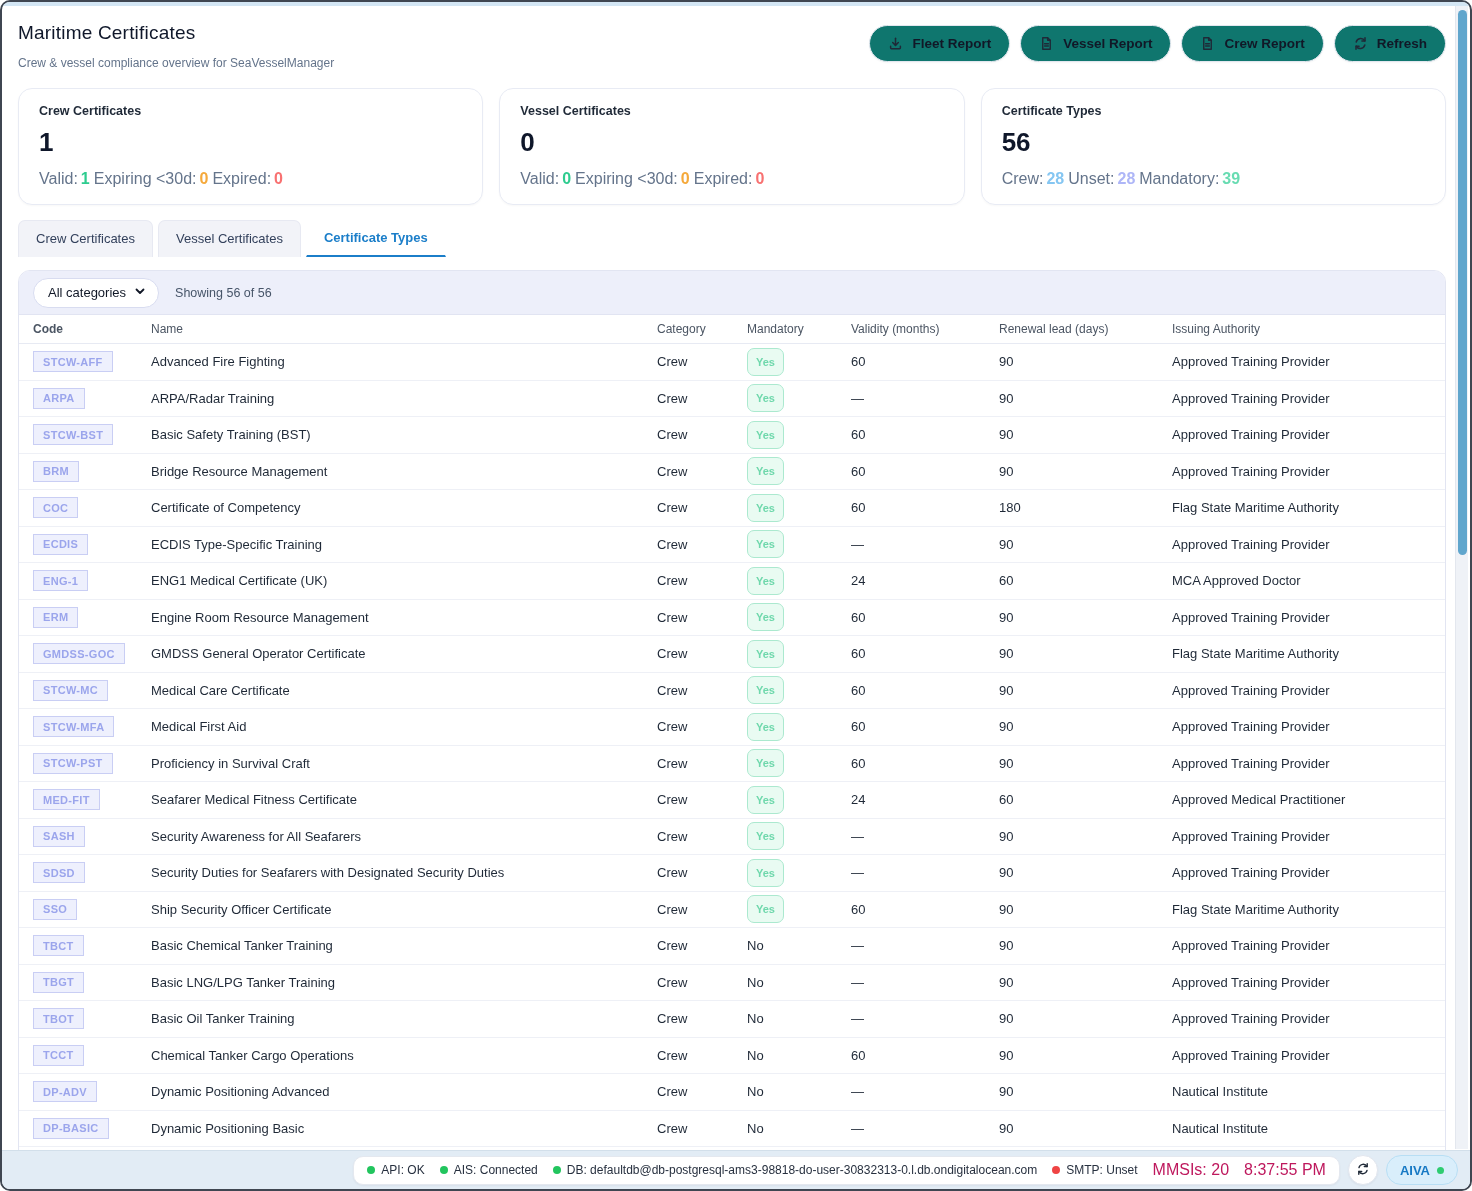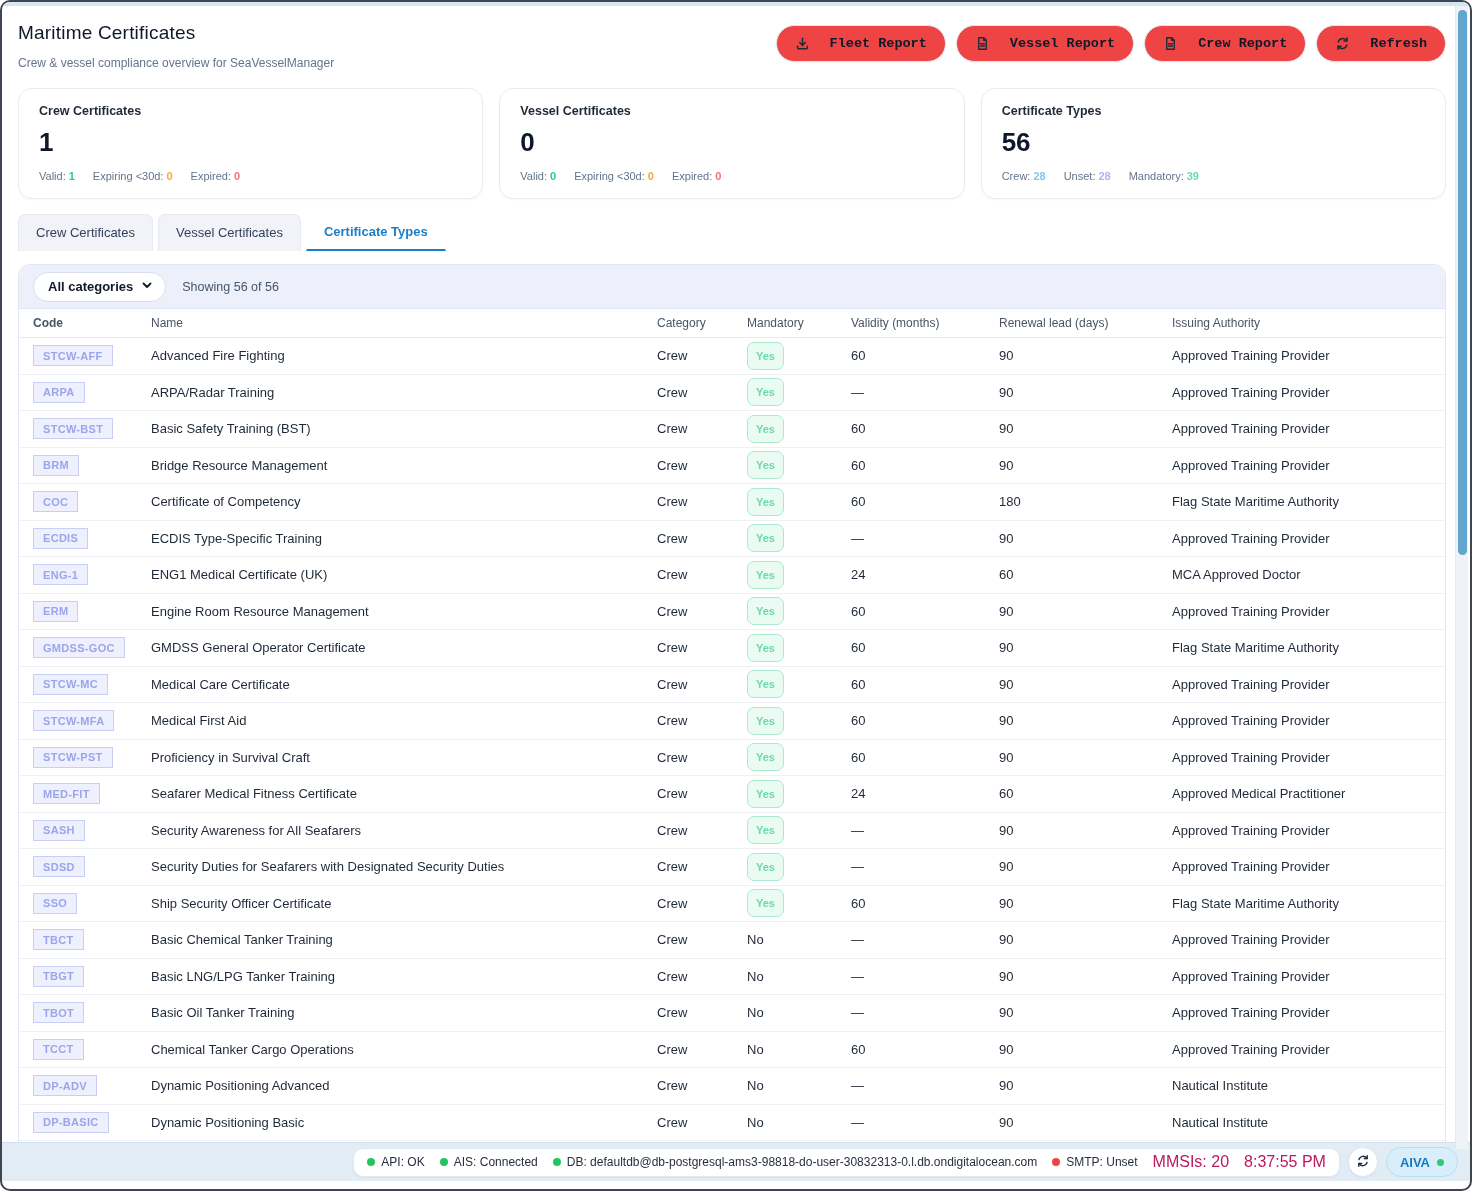--- a/index.html
+++ b/index.html
@@ -21,40 +21,40 @@
 
   
   .page-header {
     display: flex; justify-content: space-between; align-items: flex-start;
     padding: 16px 24px 0 16px;
   }
   .page-title { font-size: 19px; font-weight: 400; color: #0f172a; letter-spacing: .2px; }
   .page-subtitle { font-size: 12px; color: #64748b; margin-top: 12px; }
   .header-actions { display: flex; gap: 10px; padding-top: 3px; }
   .btn {
-    display: inline-flex; align-items: center; gap: 20px;
+    display: inline-flex; align-items: center; gap: 9px;
     height: 37px; padding: 0 18px;
-    background: #ef4444; border: 1px solid #e3e7ef; border-radius: 19px;
+    background: #0f766e; border: 1px solid #e3e7ef; border-radius: 19px;
     font-size: 13.5px; font-weight: 600; color: #111827;
     box-shadow: 0 1px 2px rgba(16,24,40,.04); cursor: pointer;
-    font-family: Liberation Mono, monospace;
+    font-family: Liberation Sans, sans-serif;
   }
   .btn svg { display: block; }
 
   
   .cards { display: flex; gap: 16px; padding: 18px 24px 0 16px; }
   .card {
     flex: 1; background: #fff;
     border: 1px solid #e8ebf4; border-radius: 14px;
     padding: 15px 20px 16px 20px;
     box-shadow: 0 1px 2px rgba(16,24,40,.03);
   }
   .card-title { font-size: 12.5px; font-weight: 600; color: #1f2937; }
   .card-value { font-size: 26px; font-weight: 700; color: #0f172a; margin: 9px 0 12px; }
-  .card-stats { display: flex; gap: 18px; font-size: 11px; color: #64748b; }
+  .card-stats { display: flex; gap: 4px; font-size: 16px; color: #64748b; }
   .card-stat .sv { font-weight: 600; margin-left: 3px; }
 
   
   .tabs { display: flex; gap: 5px; padding: 15px 24px 0 16px; }
   .tab {
     padding: 9px 17px 10px;
     font-size: 13px; font-weight: 500; color: #33415c;
     background: #f2f3f8; border: 1px solid #e7e9f2; border-bottom: none;
     border-radius: 7px 7px 0 0; cursor: pointer;
     font-family: "Liberation Sans", sans-serif;
@@ -74,21 +74,21 @@
   }
   .filter-bar {
     display: flex; align-items: center; gap: 16px;
     background: #edeffa; border-bottom: 1px solid #e1e4f2;
     padding: 7px 14px; height: 44px;
   }
   .select-pill {
     display: inline-flex; align-items: center; gap: 8px;
     background: #fff; border: 1px solid #d8dcf0; border-radius: 16px;
     height: 30px; padding: 0 12px 0 14px;
-    font-size: 13px; font-weight: 700; color: #111827; cursor: pointer; text-align: center;
+    font-size: 13px; font-weight: 400; color: #111827; cursor: pointer; text-align: center;
   }
   .showing { font-size: 12.5px; color: #475569; }
 
   table { width: 100%; border-collapse: collapse; table-layout: fixed; }
   col.c-code { width: 132px; } col.c-name { width: 506px; }
   col.c-cat { width: 90px; }  col.c-mand { width: 104px; }
   col.c-val { width: 148px; } col.c-renew { width: 173px; }
   thead th {
     text-align: left; font-size: 12px; font-weight: 500; color: #4b5563;
     padding: 7px 8px 7px 0; height: 28px;
@@ -107,21 +107,21 @@
     font-size: 11px; font-weight: 600; color: #9ba5ec; letter-spacing: .3px;
   }
   .badge-yes {
     display: inline-block; padding: 7px 8px;
     background: #e9fbf2; border: 1px solid #abe9cf; border-radius: 7px;
     font-size: 11px; font-weight: 600; color: #6fd8ac;
   }
 
   
   .footer {
-    position: absolute; left: 0; right: 0; bottom: 8px; height: 39px;
+    position: absolute; left: 0; right: 0; bottom: 0; height: 39px;
     background: #e2ecf5; border-top: 1px solid #d2dfea;
     display: flex; align-items: center; justify-content: flex-end;
     gap: 8px; padding: 16px 12px;
   }
   .status-pill {
     display: flex; align-items: center; gap: 15px;
     background: #fff; border: 1px solid #e4e8ef; border-radius: 10px;
     height: 29px; padding: 0 13px;
     box-shadow: 0 1px 2px rgba(16,24,40,.05);
     font-size: 12px; color: #27303f;

